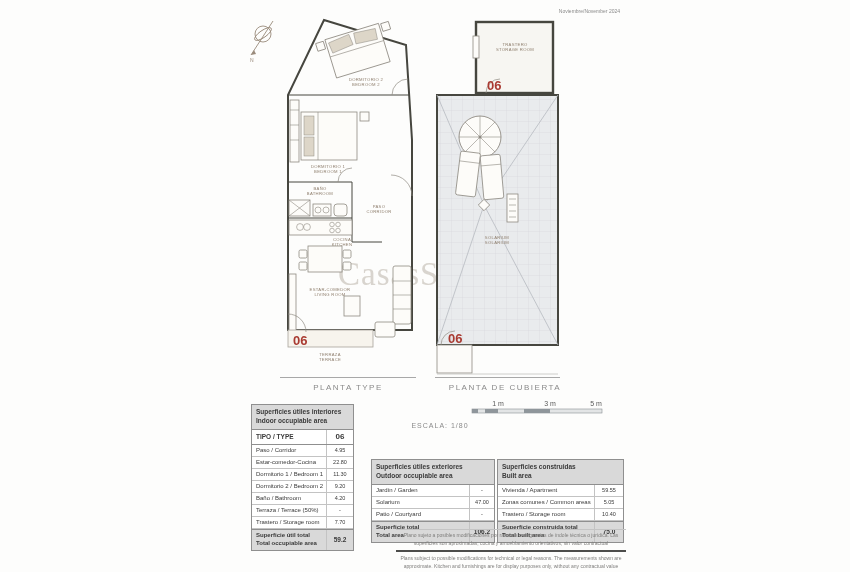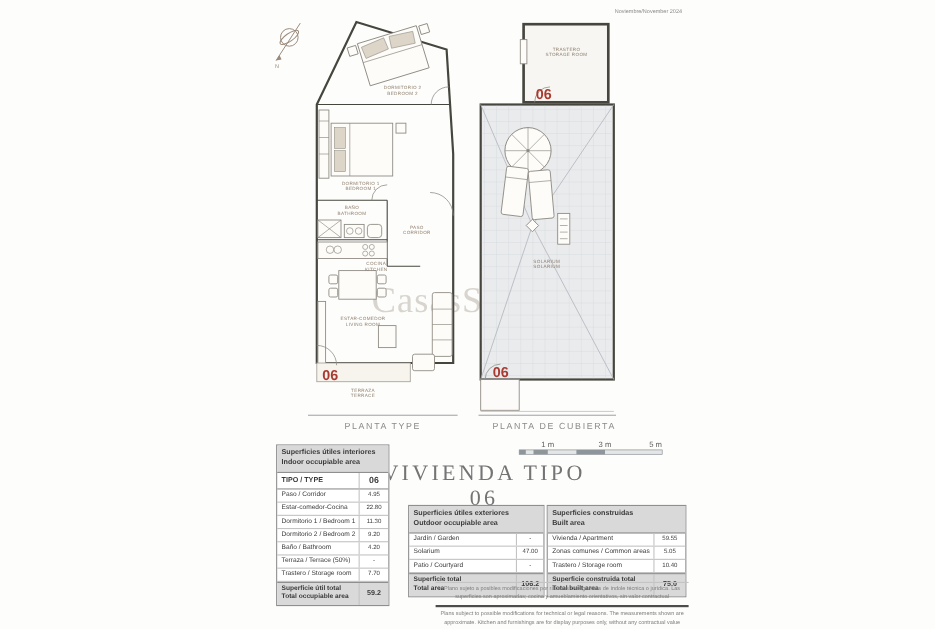--- a/index.html
+++ b/index.html
@@ -20,21 +20,21 @@
   .scaletxt{fill:#5a5a5a;font-size:7px;text-anchor:middle;}
   .wall{stroke:#46463f;stroke-width:2;fill:none;}
   .wallthin{stroke:#46463f;stroke-width:1;fill:none;}
   .furn{stroke:#8e8a82;stroke-width:0.8;fill:#fdfcf9;}
   .furnline{stroke:#8e8a82;stroke-width:0.6;fill:none;}
   .arc{stroke:#8f8b83;stroke-width:0.7;fill:none;}
 
   
   .caption{font-size:8px;letter-spacing:1.5px;color:#8a8a8a;text-align:center;}
   .cap-floor{left:278px;top:383px;width:140px;}
-  .cap-roof{left:400px;top:383px;width:160px;text-align:right;}
+  .cap-roof{left:425px;top:383px;width:160px;}
   .capline{height:1px;background:#a8a8a8;}
   .line-floor{left:280px;top:377px;width:136px;}
   .line-roof{left:435px;top:377px;width:125px;}
 
   
   .titleblock{left:335px;top:419px;width:210px;text-align:center;}
   .titleblock h1{margin:0;font-family:"Liberation Serif",serif;font-weight:normal;font-size:20px;letter-spacing:3px;color:#747474;}
   .scale-note{margin-top:3px;font-size:7px;letter-spacing:1px;color:#8a8a8a;}
 
   
@@ -249,21 +249,20 @@
     <rect x="524" y="409" width="26" height="4" fill="#8f969b"></rect>
   </g>
 </svg>
 
 <div class="abs capline line-floor"></div>
 <div class="abs caption cap-floor">PLANTA TYPE</div>
 <div class="abs capline line-roof"></div>
 <div class="abs caption cap-roof">PLANTA DE CUBIERTA</div>
 
 <div class="abs titleblock">
-  <h1>VIVIENDA TIPO 06</h1>
   <div class="scale-note">ESCALA: 1/80</div>
 </div>
 
 <div class="abs tbl tbl-interior">
   <div class="tbl-header">
     <div>Superficies útiles interiores</div>
     <div>Indoor occupiable area</div>
   </div>
   <div class="trow row-type">
     <div class="lbl">TIPO / TYPE</div>

